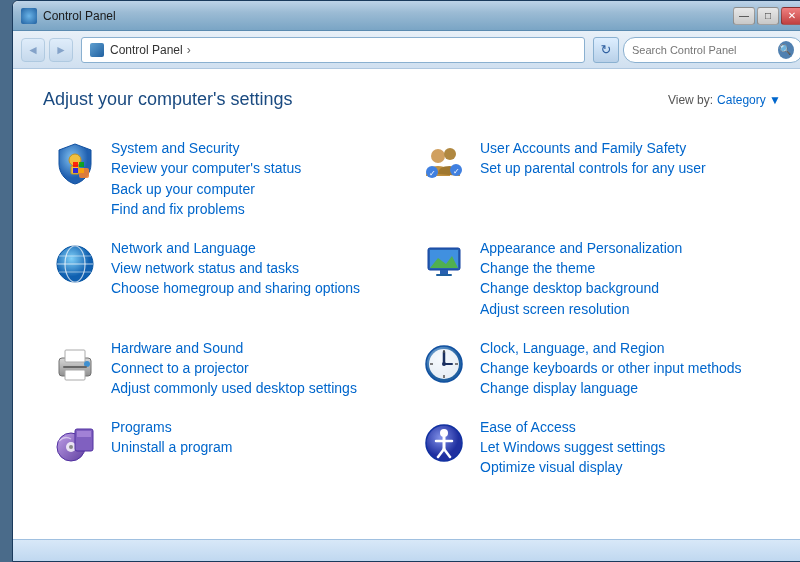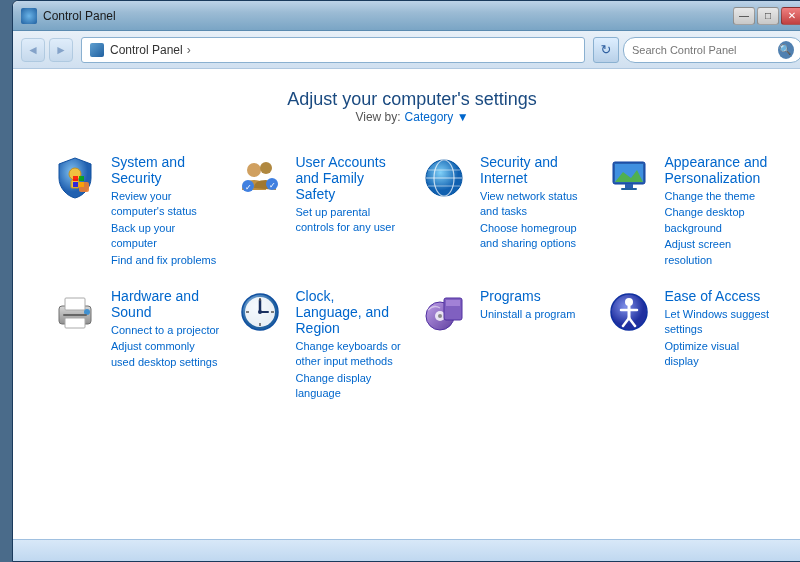--- a/index.html
+++ b/index.html
@@ -190,21 +190,20 @@
       background: white;
       padding: 20px 30px;
       overflow-y: auto;
     }
 
     .page-header {
       display: flex;
       justify-content: space-between;
       align-items: center;
       margin-bottom: 20px;
-      flex-direction: column;
     }
 
     .page-title {
       font-size: 18px;
       color: #1a4a80;
       font-weight: normal;
     }
 
     .view-by {
       display: flex;
@@ -220,21 +219,21 @@
 
     .view-by-value {
       color: #0066cc;
       cursor: pointer;
       text-decoration: none;
     }
 
     
     .categories-grid {
       display: grid;
-      grid-template-columns: 1fr 1fr 1fr 1fr;
+      grid-template-columns: 1fr 1fr;
       gap: 0;
     }
 
     .category-item {
       display: flex;
       align-items: flex-start;
       padding: 10px 8px;
       gap: 12px;
     }
 
@@ -259,21 +258,21 @@
       margin-bottom: 3px;
     }
 
     .category-links {
       display: flex;
       flex-direction: column;
       gap: 1px;
     }
 
     .category-link {
-      font-size: 11px;
+      font-size: 14px;
       color: #0066cc;
       cursor: pointer;
       line-height: 1.4;
     }
 
     
     .svg-icon {
       width: 48px;
       height: 48px;
     }
@@ -403,21 +402,21 @@
               </radialGradient>
             </defs>
             <ellipse cx="24" cy="24" rx="18" ry="18" fill="url(#netGrad)" stroke="#0050a0" stroke-width="1"></ellipse>
             <ellipse cx="24" cy="24" rx="10" ry="18" fill="none" stroke="#ffffff" stroke-width="1.2" opacity="0.7"></ellipse>
             <line x1="6" y1="24" x2="42" y2="24" stroke="white" stroke-width="1.2" opacity="0.7"></line>
             <line x1="8" y1="16" x2="40" y2="16" stroke="white" stroke-width="1" opacity="0.5"></line>
             <line x1="8" y1="32" x2="40" y2="32" stroke="white" stroke-width="1" opacity="0.5"></line>
           </svg>
         </div>
         <div class="category-text">
-          <div class="category-title">Security and Internet</div>
+          <div class="category-title">Network and Language</div>
           <div class="category-links">
             <span class="category-link">View network status and tasks</span>
             <span class="category-link">Choose homegroup and sharing options</span>
           </div>
         </div>
       </div>
 
       <div class="category-item">
         <div class="category-icon">
           <svg class="svg-icon" viewBox="0 0 48 48" xmlns="http://www.w3.org/2000/svg">

